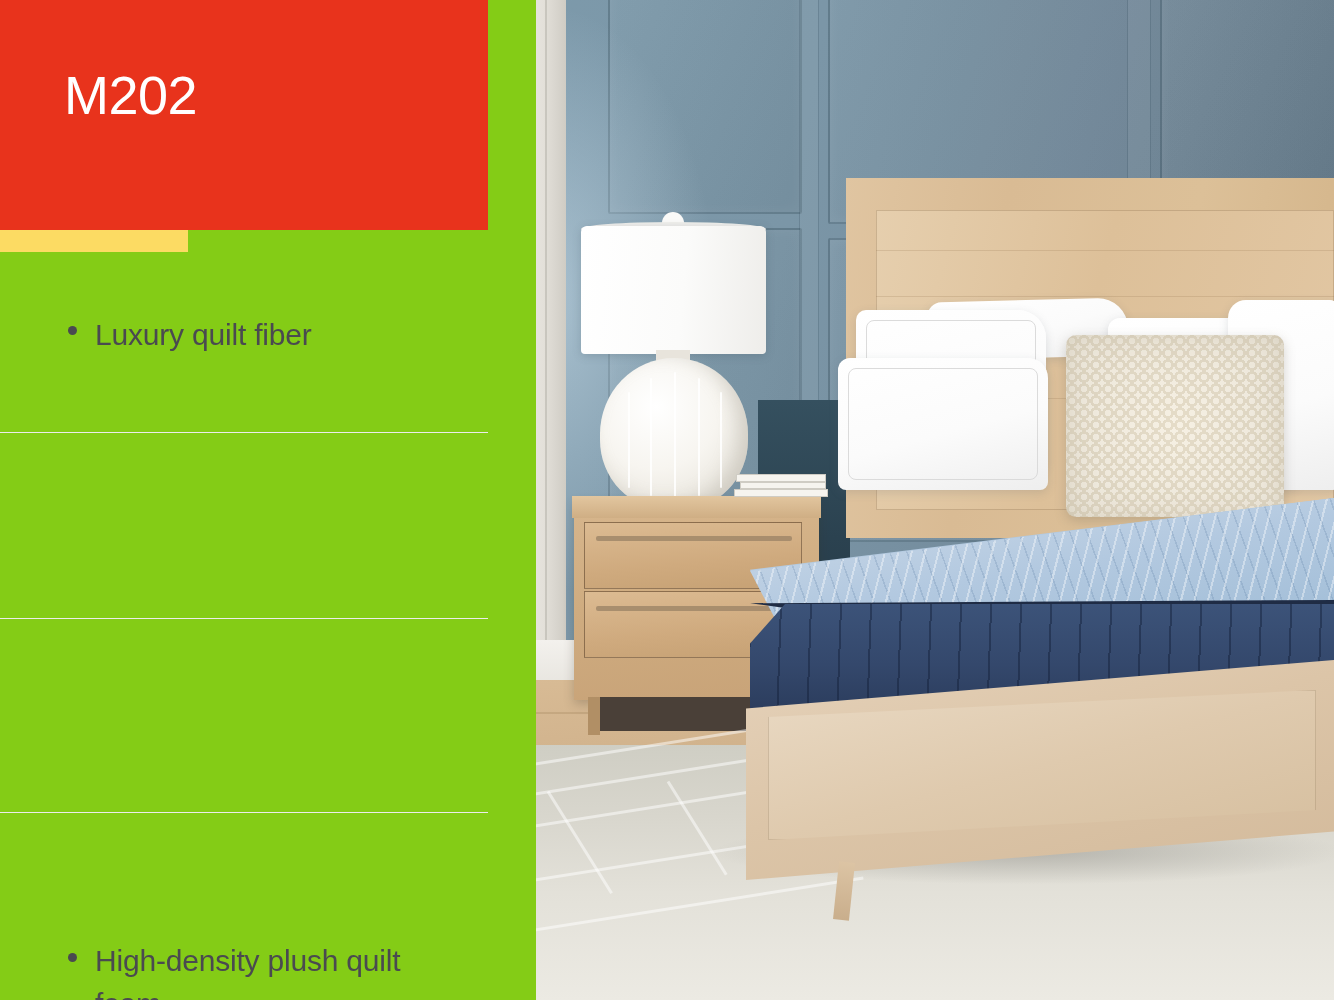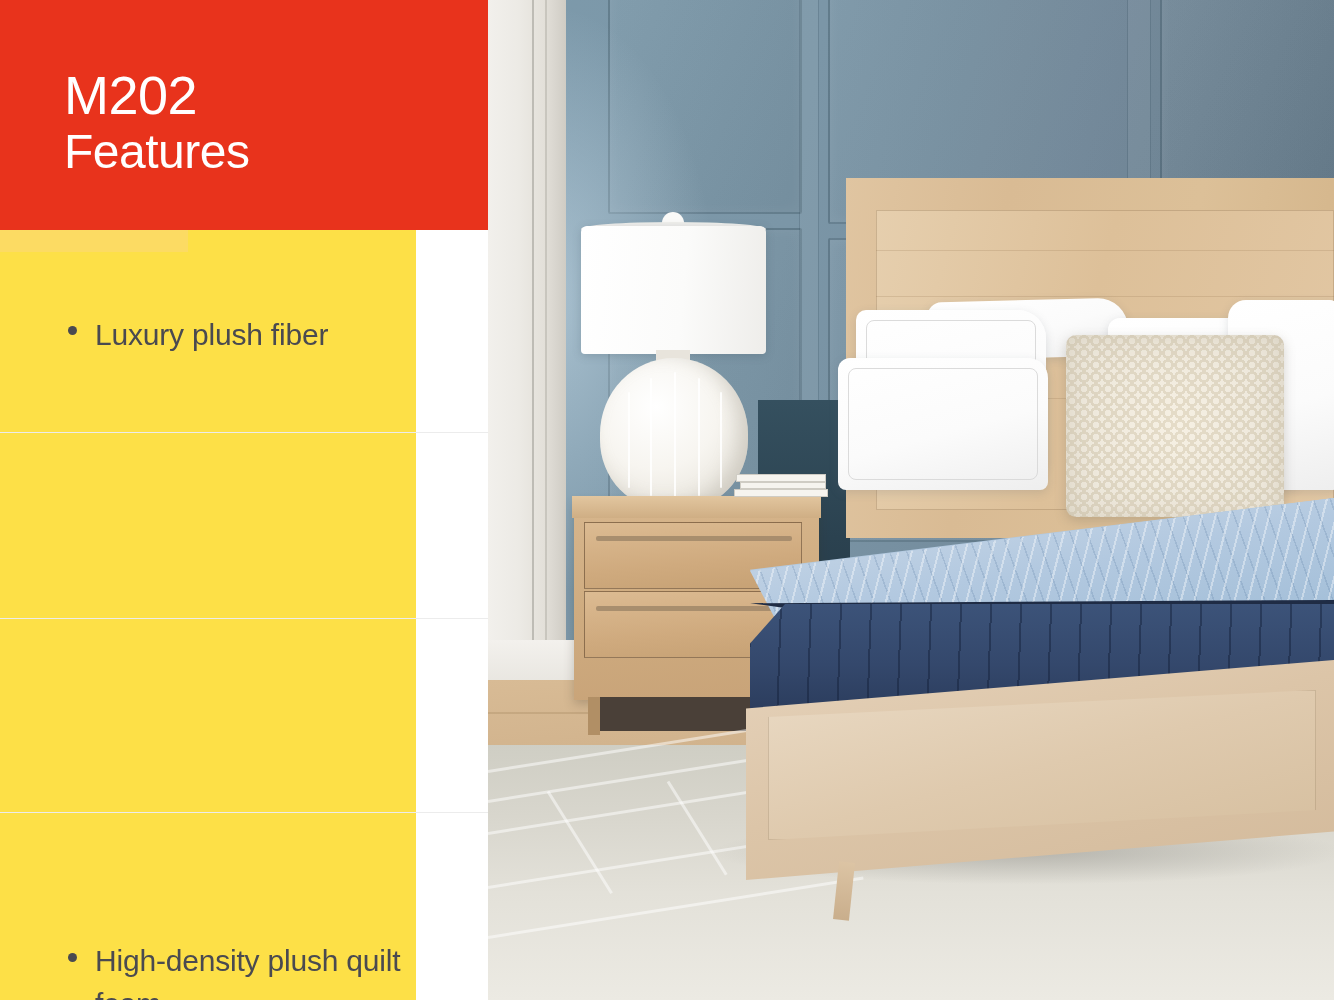--- a/index.html
+++ b/index.html
@@ -19,23 +19,23 @@
     width: 1334px;
     height: 1000px;
     background: #ffffff;
     overflow: hidden;
   }
 
   
   .left-panel {
     position: absolute;
     left: 0; top: 0;
-    width: 416px;
+    width: 536px;
     height: 1000px;
-    background: #fde047;
+    background: #84cc16;
     z-index: 5;
   }
 
   .title-block {
     position: absolute;
     left: 0; top: 0;
     width: 488px;
     height: 230px;
     background: #e8331c;
   }
@@ -538,30 +538,29 @@
 
     <div class="footboard"></div>
     <div class="footboard-inner"></div>
     <div class="footboard-leg"></div>
   </div>
 
   <div class="left-panel">
 
     <div class="title-block">
       <div class="title-line1">M202</div>
-      <div class="title-line2">Features</div>
     </div>
 
     <div class="accent-bar"></div>
 
     <div>
 
       <div class="feature-row r0">
         <span class="bullet-dot" style="top:74px;"></span>
-        <span class="feature-text" style="top:62px;">Luxury plush fiber</span>
+        <span class="feature-text" style="top:62px;">Luxury quilt fiber</span>
       </div>
 
       <div class="divider d0"></div>
 
       <div class="feature-row r1">
         <span class="bullet-dot" style="top:503px;"></span>
         <span class="feature-text" style="top:490px;">High-density plush quilt foam</span>
       </div>
 
       <div class="divider d1"></div>

